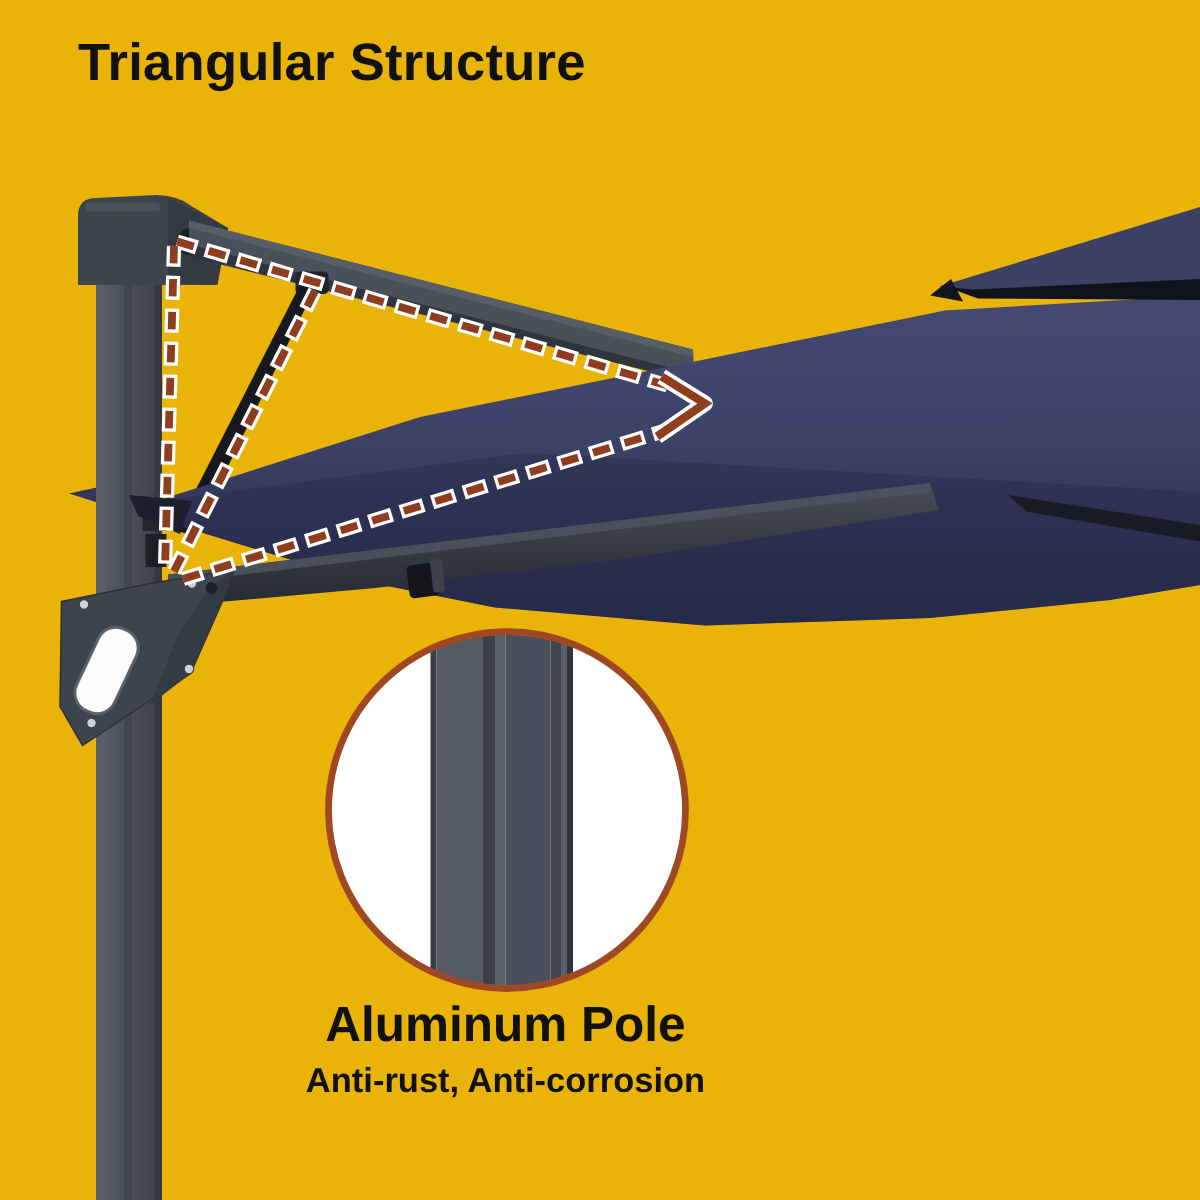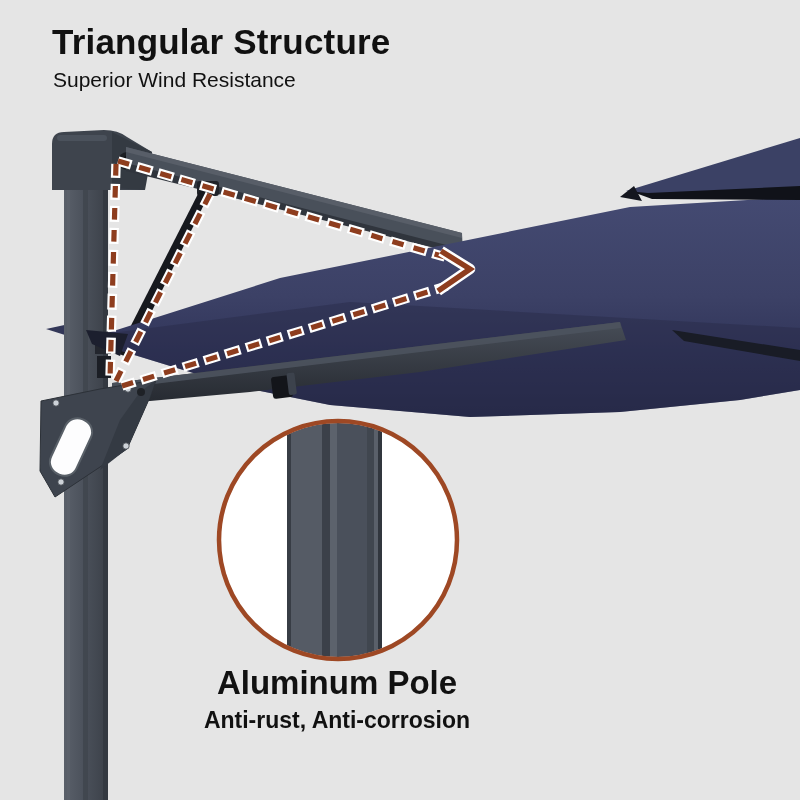--- a/index.html
+++ b/index.html
@@ -1,31 +1,30 @@
 <!DOCTYPE html>
 <html><head>
 <meta charset="utf-8">
 <style>
   html,body{margin:0;padding:0;background:#fff;}
-  #stage{position:relative;width:800px;height:800px;background:#e5e5e5;overflow:hidden;
+  #stage{position:relative;width:800px;height:800px;background:#eab308;overflow:hidden;
          font-family:"Liberation Sans", sans-serif;color:#111;}
   .abs{position:absolute;}
   .title{left:52px;top:22px;font-size:35px;font-weight:700;letter-spacing:.2px;white-space:nowrap;}
   .subtitle{left:53px;top:68px;font-size:21px;font-weight:400;white-space:nowrap;}
   .callout-title{left:337px;top:664px;transform:translateX(-50%);font-size:33px;font-weight:700;white-space:nowrap;}
   .callout-sub{left:337px;top:707px;transform:translateX(-50%);font-size:23px;font-weight:700;white-space:nowrap;}
   svg{display:block;}
 </style>
 </head>
 <body>
 
 <div id="stage">
 
   <div class="abs title">Triangular Structure</div>
-  <div class="abs subtitle">Superior Wind Resistance</div>
 
   <svg class="abs" style="left:0;top:0" width="800" height="800" viewBox="0 0 800 800">
     <defs>
       <linearGradient id="poleGrad" x1="0" y1="0" x2="1" y2="0">
         <stop offset="0" stop-color="#5a606a"></stop>
         <stop offset="0.45" stop-color="#4b515b"></stop>
         <stop offset="1" stop-color="#3b4048"></stop>
       </linearGradient>
       <linearGradient id="canopyGrad" x1="0" y1="0" x2="0" y2="1">
         <stop offset="0" stop-color="#444a72"></stop>

